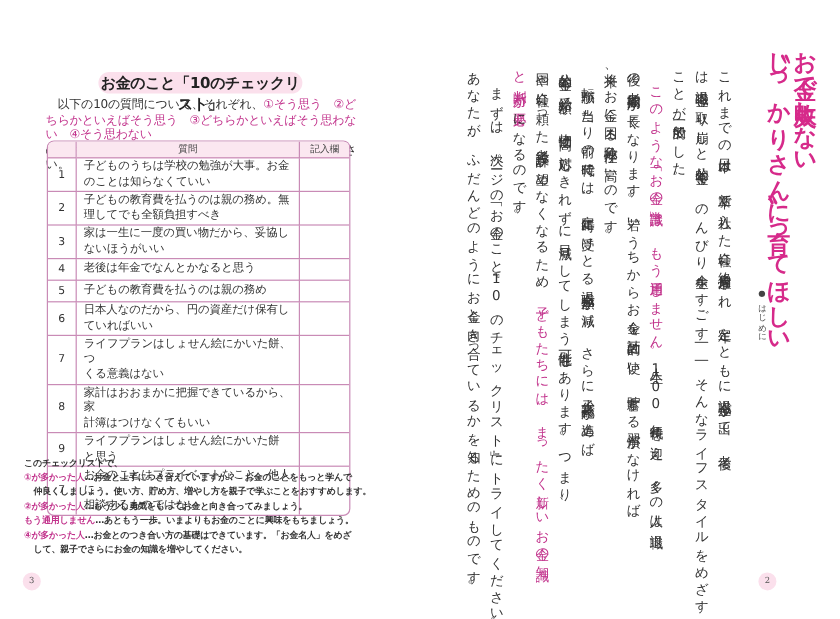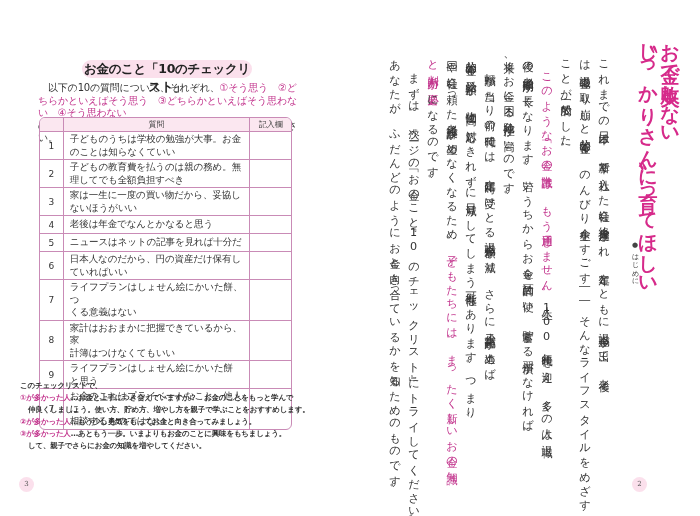--- a/index.html
+++ b/index.html
@@ -115,21 +115,21 @@
         <td class="q"><span>家は一生に一度の買い物だから、妥協し</span><br><span>ないほうがいい</span></td>
         <td class="ans"></td>
       </tr>
       <tr class="row-1">
         <td class="num">4</td>
         <td class="q">老後は年金でなんとかなると思う</td>
         <td class="ans"></td>
       </tr>
       <tr class="row-1">
         <td class="num">5</td>
-        <td class="q">ニュースはネットの記事を見れば十分だ</td>
+        <td class="q">子どもの教育費を払うのは親の務め</td>
         <td class="ans"></td>
       </tr>
       <tr class="row-2">
         <td class="num">6</td>
         <td class="q"><span>日本人なのだから、円の資産だけ保有し</span><br><span>ていればいい</span></td>
         <td class="ans"></td>
       </tr>
       <tr class="row-2">
         <td class="num">7</td>
         <td class="q"><span>ライフプランはしょせん絵にかいた餅、つ</span><br><span>くる意義はない</span></td>
@@ -151,21 +151,22 @@
         <td class="ans"></td>
       </tr>
     </tbody>
   </table>
 
   <div class="result-block">
     <div class="line">このチェックリストで、</div>
     <div class="line"><span class="pink">①が多かった人</span><span>…お金と上手につき合えていますか？　お金のことをもっと学んで</span></div>
     <div class="line cont">仲良くしましょう。使い方、貯め方、増やし方を親子で学ぶことをおすすめします。</div>
     <div class="line"><span class="pink">②が多かった人</span><span>…もう少し勇気をもってお金と向き合ってみましょう。</span></div>
-    <div class="line"><span class="pink">③が多かった人</span><span>…あともう一歩。いまよりもお金のことに興味をもちましょう。</span></div>
+    <div class="line"><span class="pink">もう通用しません</span><span>…あともう一歩。いまよりもお金のことに興味をもちましょう。</span></div>
+    <div class="line"><span class="pink">④が多かった人</span><span>…お金とのつき合い方の基礎はできています。「お金名人」をめざ</span></div>
     <div class="line cont">して、親子でさらにお金の知識を増やしてください。</div>
   </div>
 
   <div class="page-num left">3</div>
 </div>
 
 <div class="vtitle"><span>お金で失敗しない</span><br><span>〝しっかりさん〟に育ってほしい</span></div>
 <div class="vsub">●はじめに</div>
 
 <div class="vcol" style="left:596px;">これまでの日本は、新卒で入社した会社に終身雇用され、定年とともに退職金が出て、老後</div>

